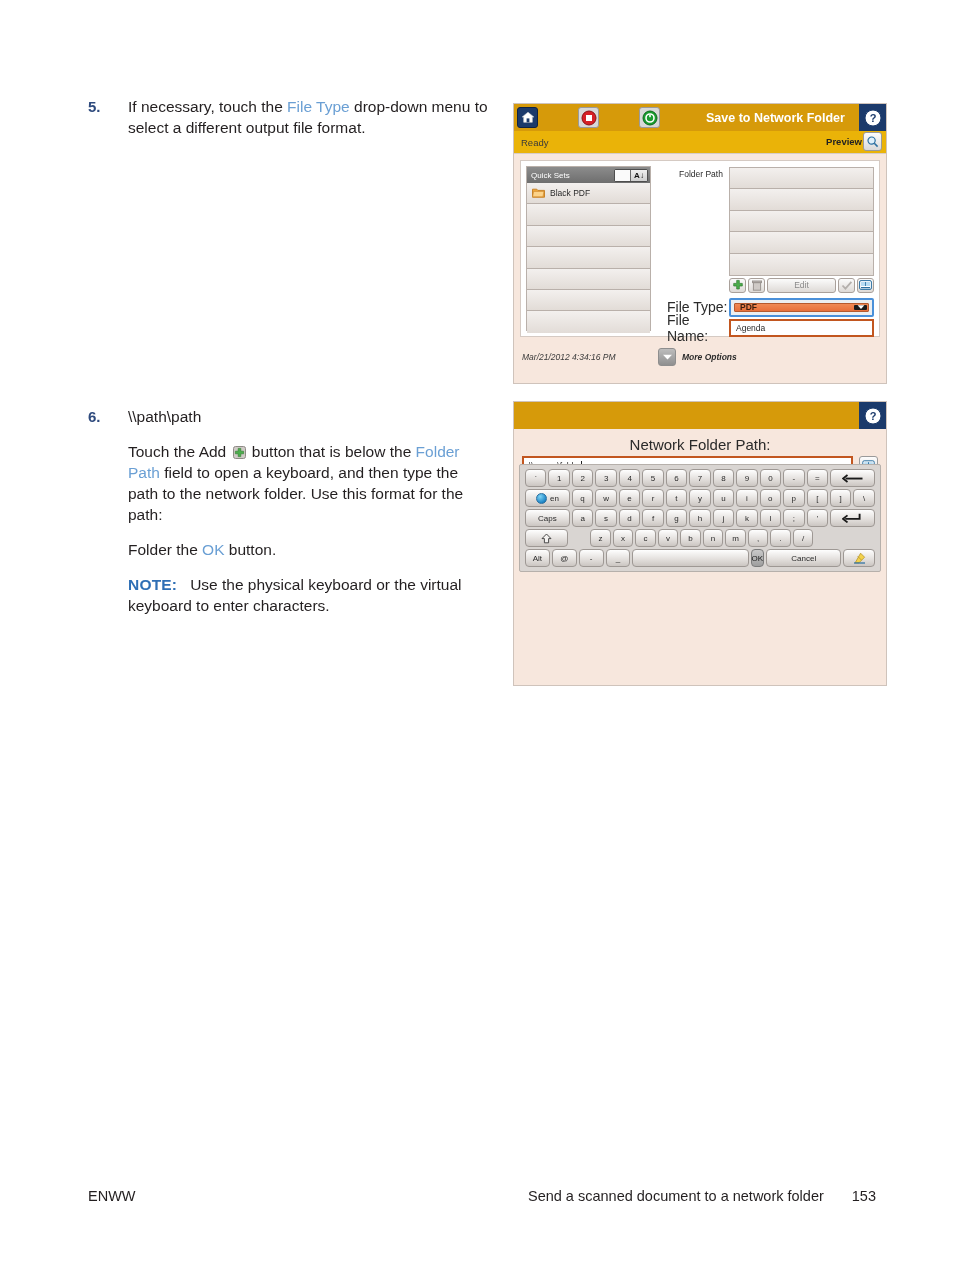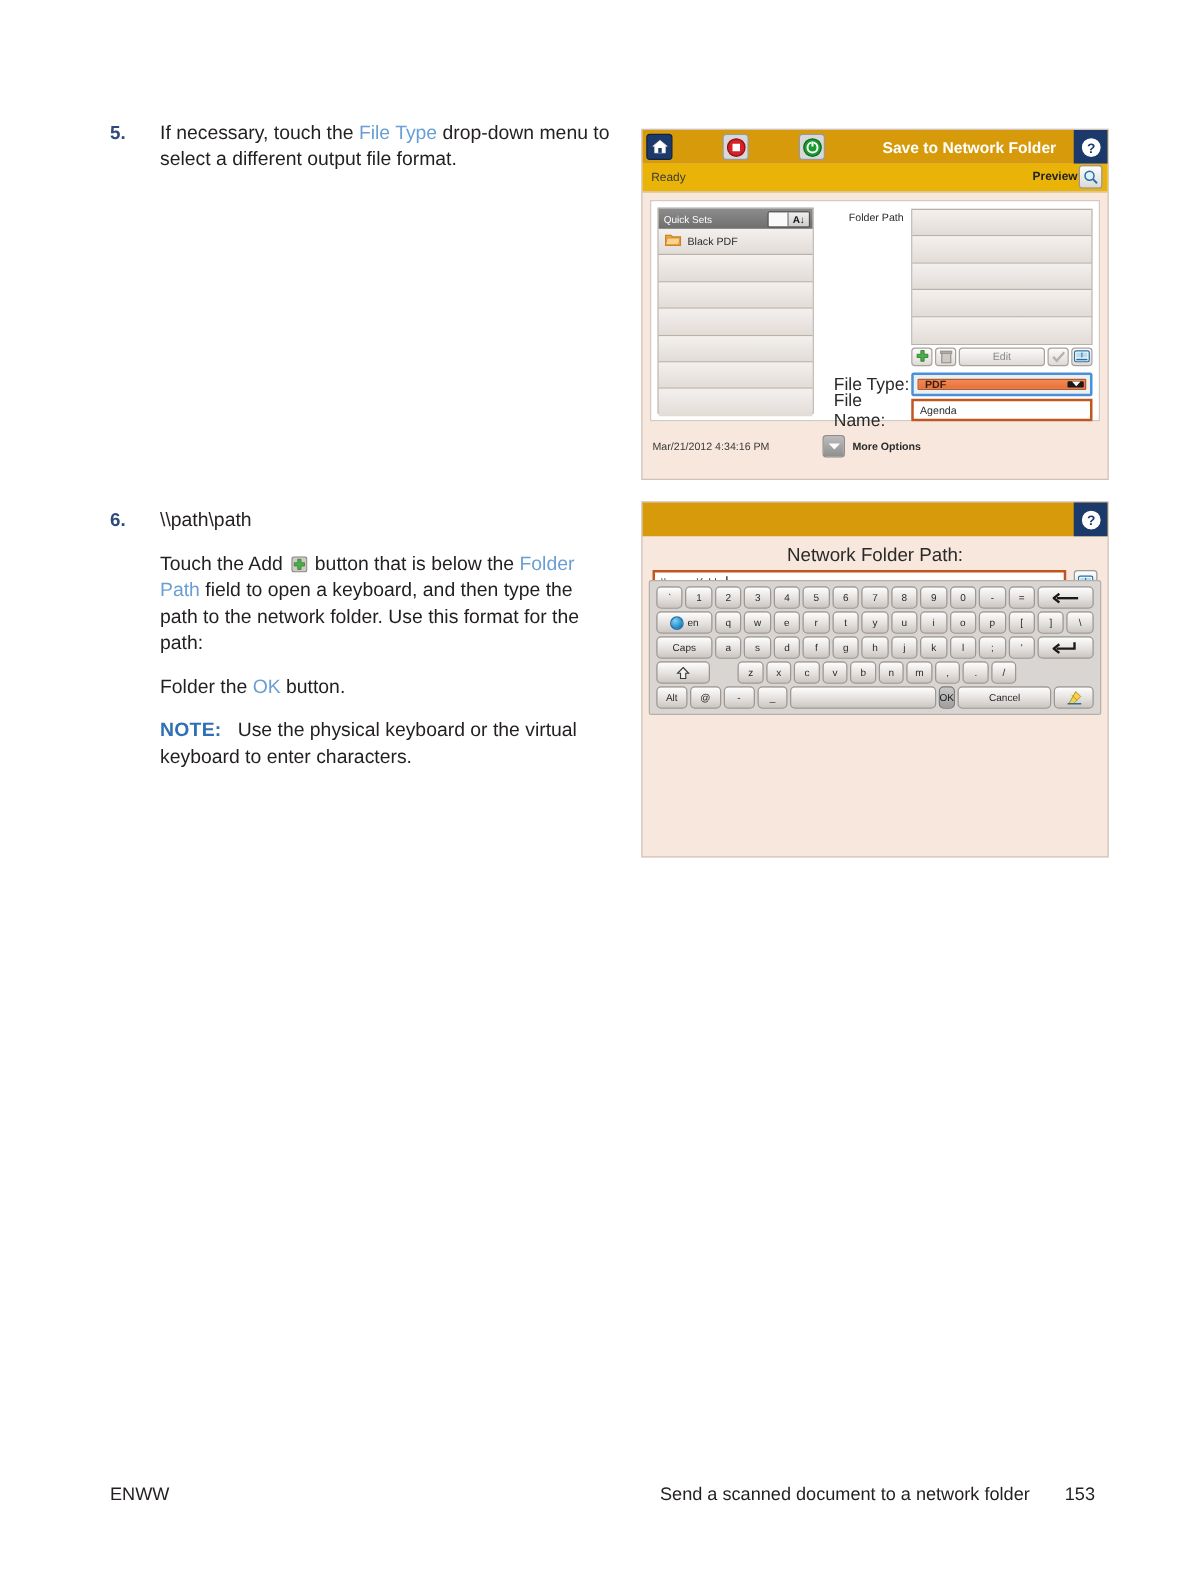--- a/index.html
+++ b/index.html
@@ -282,20 +282,21 @@
     display: flex; align-items: center;
     padding-left: 5px;
   }
   .filename-value { font-size: 8.5px; color: #2a2a2a; }
   .footer1 {
     height: 28px;
     display: flex;
     align-items: center;
     padding-left: 8px;
     position: relative;
+    font-style: italic;
   }
   .footer-time { font-size: 8.5px; color: #3a3a3a; }
   .more-options {
     position: absolute;
     left: 50%;
     transform: translateX(-42px);
     display: flex; align-items: center;
   }
   .mo-btn {
     width: 18px; height: 18px;

